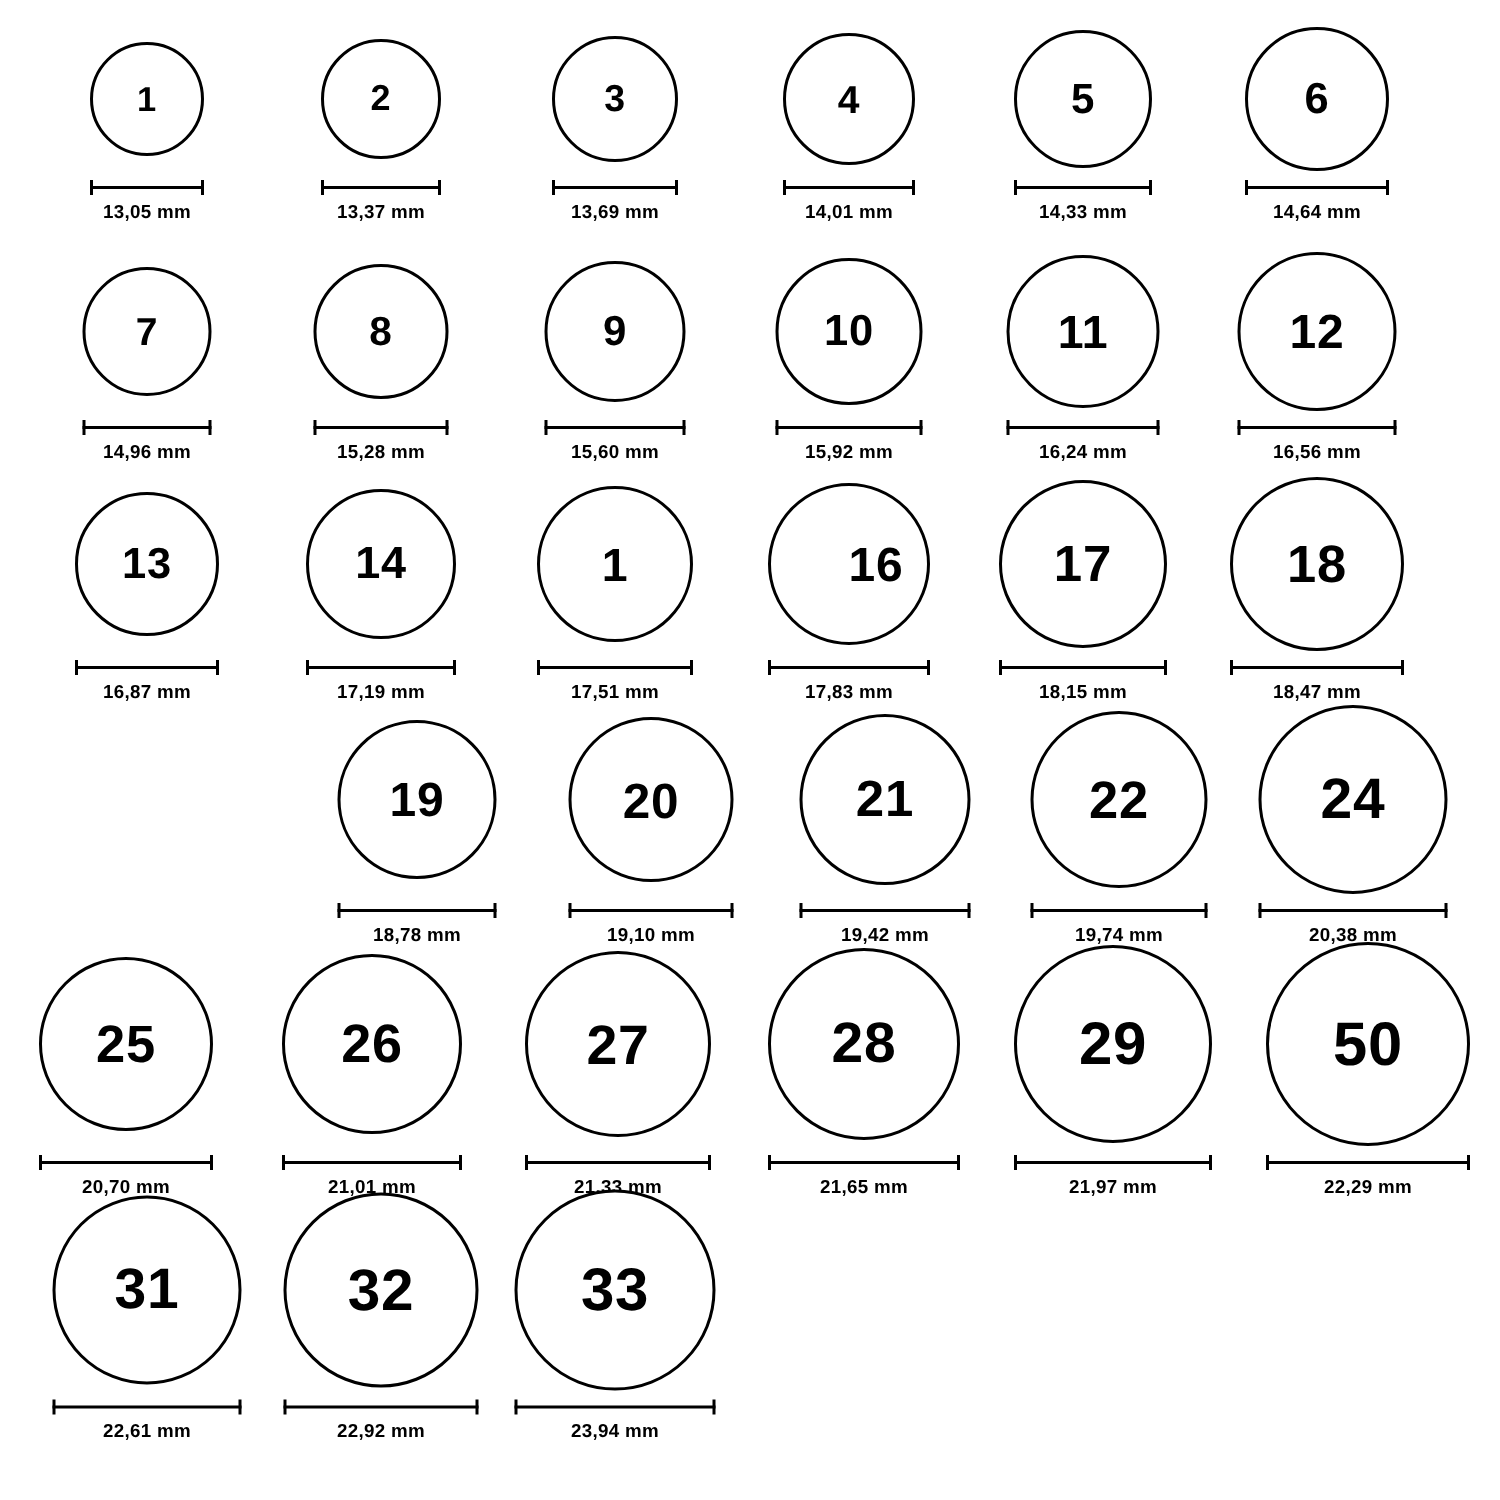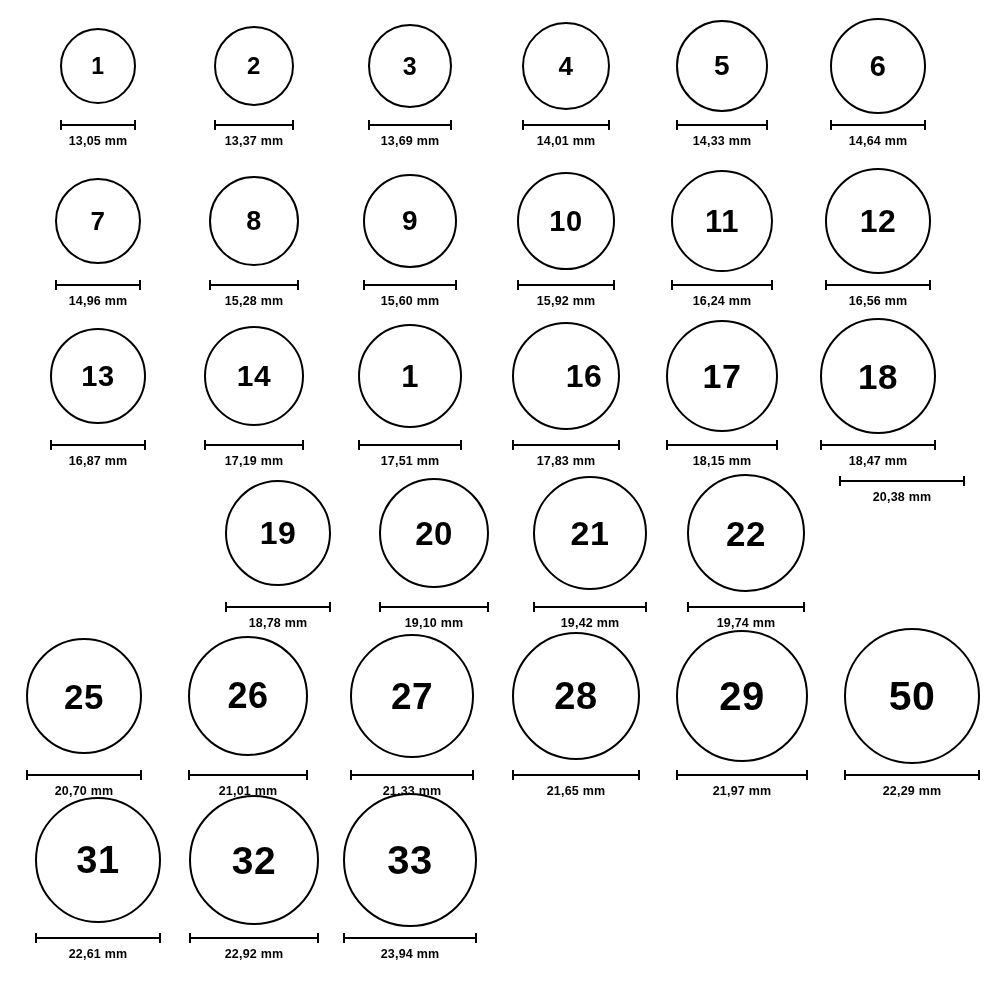--- a/index.html
+++ b/index.html
@@ -427,20 +427,25 @@
         <div class="measure">
           <div class="caliper" style="width: 118px;">
             <div class="bar"></div>
             <div class="tick left"></div>
             <div class="tick right"></div>
           </div>
           <div class="mm-label">19,74 mm</div>
         </div>
       </div>
       <div class="cell">
+        <div class="circle-wrap" style="height: 126px;">
+          <div class="circle" style="width: 126px; height: 126px;">
+            <span class="size-num" style="font-size: 38px;">24</span>
+          </div>
+        </div>
         <div class="measure">
           <div class="caliper" style="width: 126px;">
             <div class="bar"></div>
             <div class="tick left"></div>
             <div class="tick right"></div>
           </div>
           <div class="mm-label">20,38 mm</div>
         </div>
       </div>
     </div>

